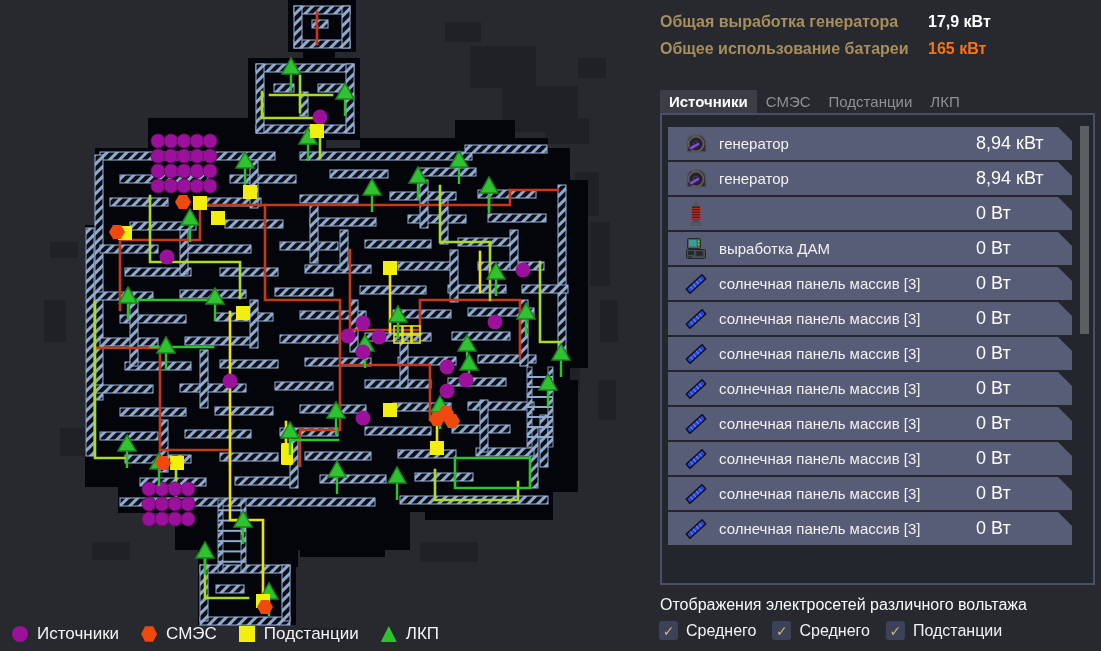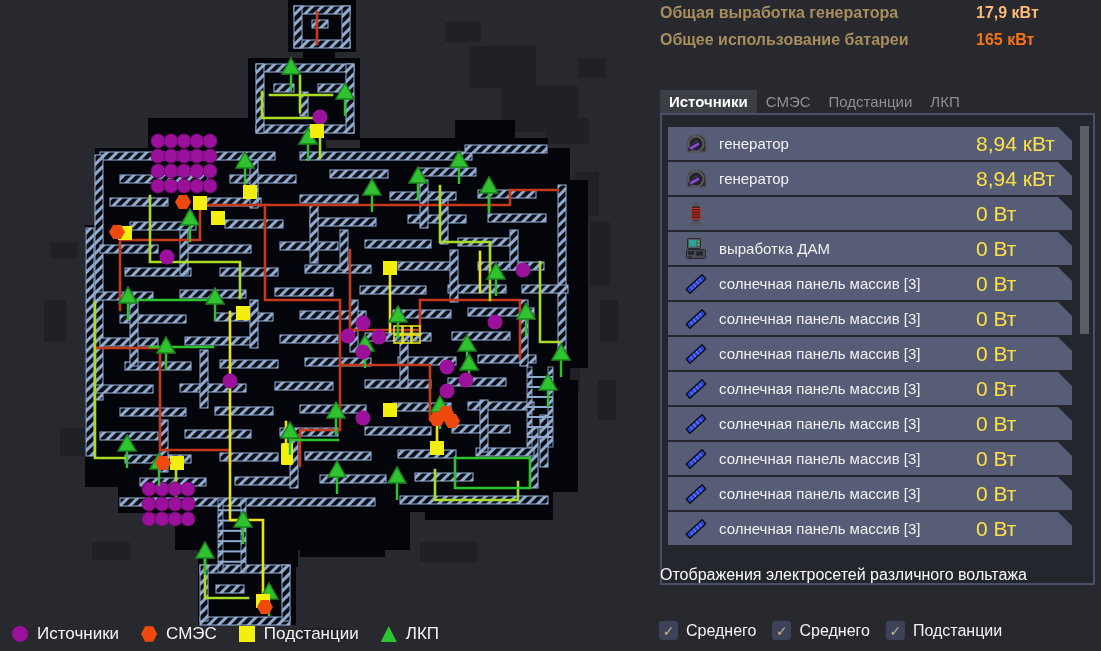--- a/index.html
+++ b/index.html
@@ -11,46 +11,46 @@
   .legend{position:absolute;left:12px;bottom:7px;display:flex;align-items:center;gap:22px;}
   .legend-item{display:flex;align-items:center;gap:9px;font-size:17px;color:#f4f4f4;}
   .shape{width:16px;height:16px;flex:0 0 16px;}
   .shape.circle{border-radius:50%;}
   .shape.hexagon{clip-path:polygon(25% 2%,75% 2%,100% 50%,75% 98%,25% 98%,0% 50%);}
   .shape.square{}
   .shape.triangle{clip-path:polygon(50% 0%,100% 100%,0% 100%);}
 
   
   .stats{position:absolute;left:660px;top:4px;width:436px;}
-  .stat-row{display:flex;align-items:flex-start;height:27px;font-size:16px;gap:48px;}
+  .stat-row{display:flex;align-items:flex-end;height:27px;font-size:16px;}
   .stat-label{width:268px;color:#a78e5c;font-weight:700;}
-  .stat-value{color:#fdba74;font-weight:700;}
+  .stat-value{color:#ffffff;font-weight:700;}
   .stat-value.alert{color:#f97316;}
 
   
   .tabs{position:absolute;left:660px;top:90px;height:23px;display:flex;align-items:stretch;font-size:15px;}
   .tab{padding:2px 9px 3px 9px;color:#8f9096;display:flex;align-items:center;cursor:default;}
   .tab.active{background:#3b3e45;color:#ffffff;font-weight:700;}
 
   
   .list-panel{position:absolute;left:660px;top:113px;width:435px;height:472px;
               box-sizing:border-box;border:2px solid #4a4f68;background:#24262e;overflow:hidden;}
   .rows{position:absolute;left:6px;top:12px;width:404px;}
   .prow{position:relative;height:33px;margin-bottom:2px;background:#575c77;
         display:flex;align-items:center;
         clip-path:polygon(0 0,calc(100% - 14px) 0,100% 14px,100% 100%,0 100%);}
   .prow-icon{width:26px;height:26px;margin-left:15px;flex:0 0 26px;}
   .prow-icon svg{width:26px;height:26px;display:block;}
   .prow-name{margin-left:10px;font-size:15px;color:#f2f2f2;white-space:nowrap;}
-  .prow-value{position:absolute;left:308px;font-size:21px;color:#fde047;white-space:nowrap;}
+  .prow-value{position:absolute;left:308px;font-size:18px;color:#ffffff;white-space:nowrap;}
   .scrollbar-track{position:absolute;right:4px;top:8px;width:9px;height:452px;background:transparent;}
   .scrollbar-thumb{position:absolute;top:3px;left:0;width:9px;height:208px;background:#5b5e63;}
 
   
-  .voltage-title{position:absolute;left:660px;top:566px;font-size:16px;color:#fafafa;}
+  .voltage-title{position:absolute;left:660px;top:596px;font-size:16px;color:#fafafa;}
   .voltage-row{position:absolute;left:659px;top:621px;display:flex;align-items:center;gap:16px;}
   .vopt{display:flex;align-items:center;gap:8px;font-size:16px;color:#f2f2f2;}
   .checkbox{width:19px;height:19px;background:#3c4257;border-radius:3px;
             display:flex;align-items:center;justify-content:center;
             color:#c9b285;font-size:14px;font-weight:700;line-height:1;}
 </style>
 </head>
 <body>
 
 <div class="app">

